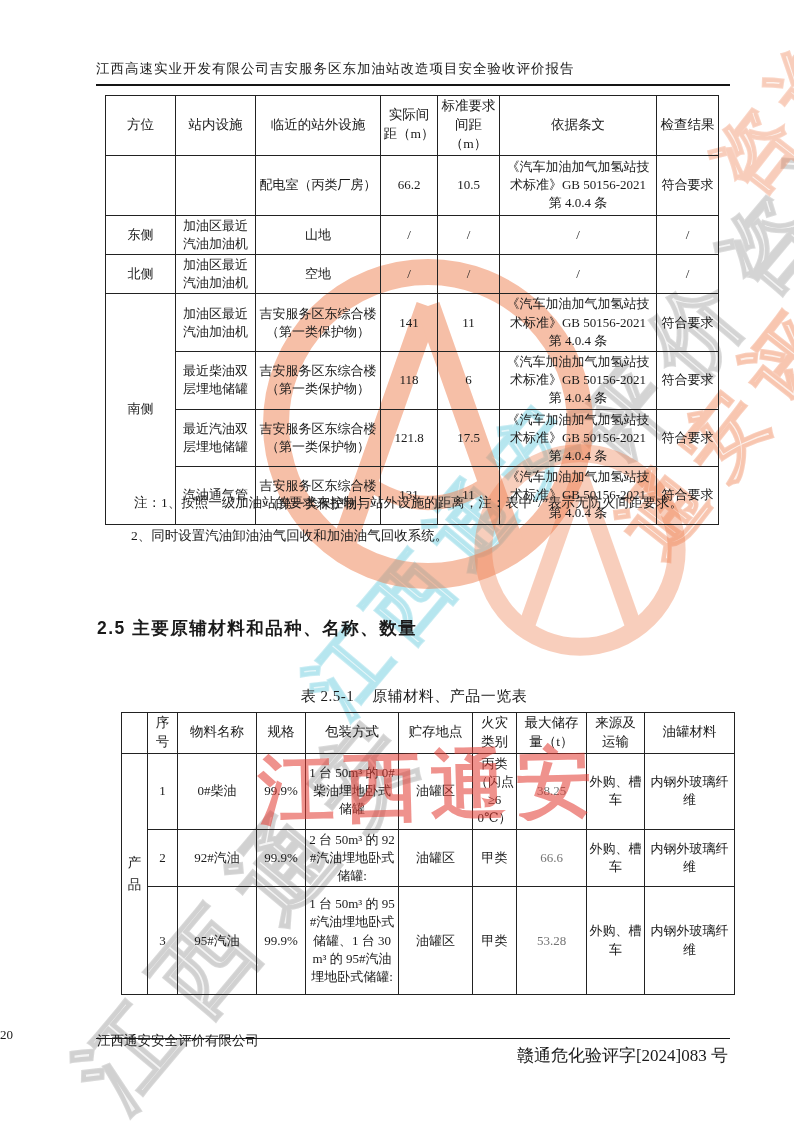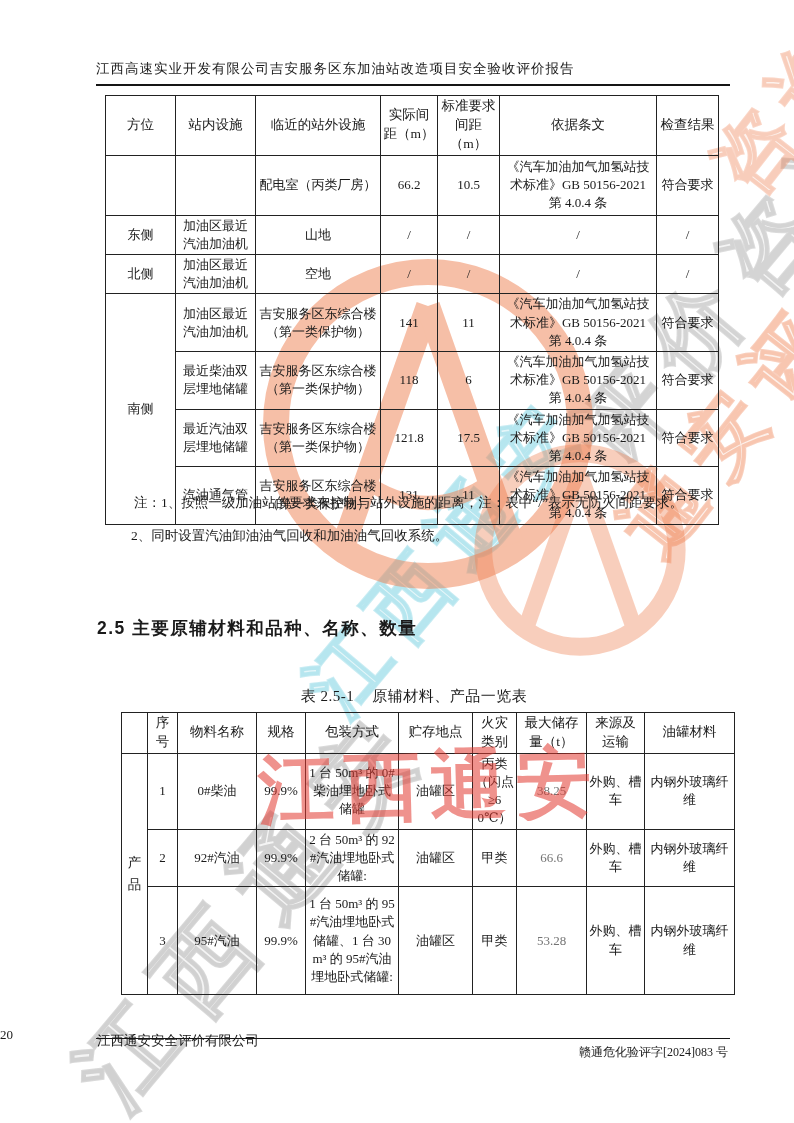--- a/index.html
+++ b/index.html
@@ -61,21 +61,21 @@
     font-family:"Liberation Sans","DejaVu Sans",sans-serif;
     font-weight:bold; font-size:17.5px; letter-spacing:1.5px; }
   .table2-caption { position:absolute; top:687px; left:97px; width:634px;
     text-align:center; font-size:15px; letter-spacing:0.5px; }
   .caption-gap { display:inline-block; width:1.2em; }
   .page-number { position:absolute; top:1012px; left:0; width:794px;
     text-align:left; font-size:13px;margin-top:15px; }
   .footer-rule { position:absolute; top:1038px; left:96px; width:634px;
     border-top:1.5px solid #151515; height:0; }
   .footer-left  { position:absolute; top:1032px; left:97px;  font-size:13.5px; }
-  .footer-right { position:absolute; top:1044px; right:66px; font-size:12px;text-align:right; }
+  .footer-right { position:absolute; top:1044px; right:66px; font-size:17px;text-align:right; }
 </style>
 </head>
 <body>
 
 <div class="page">
 
   <div class="wm-layer">
     <div class="wm wm-outline" id="wm-gray-bl">江西通安</div>
     <div class="wm wm-outline" id="wm-gray-tr">评价咨询</div>
     <div class="wm wm-outline" id="wm-cyan">江西通安</div>

